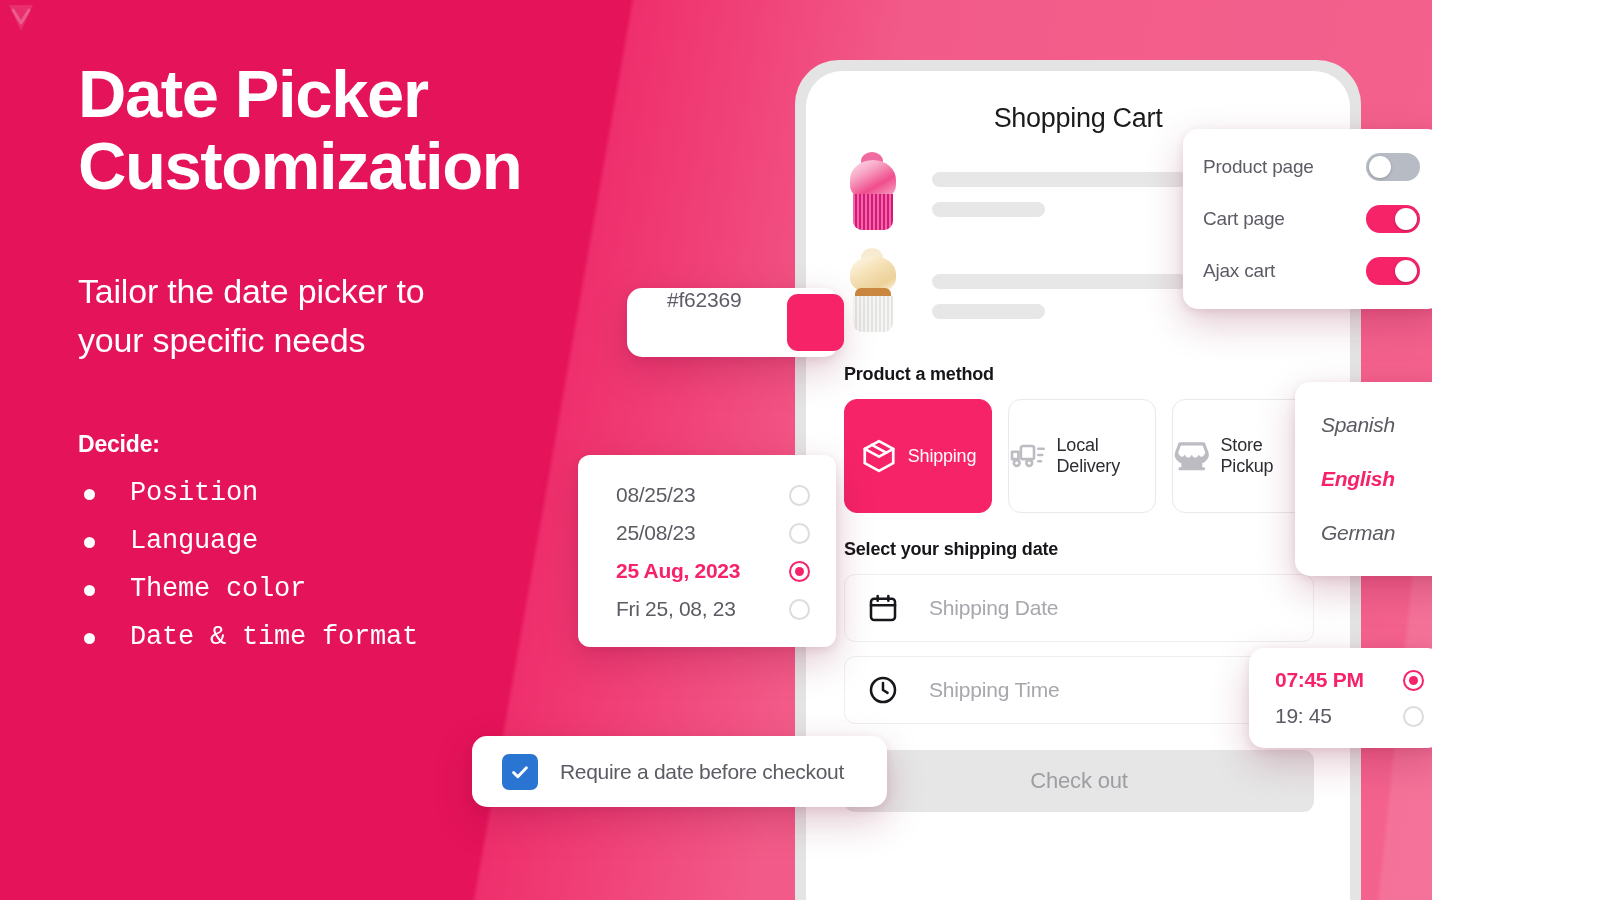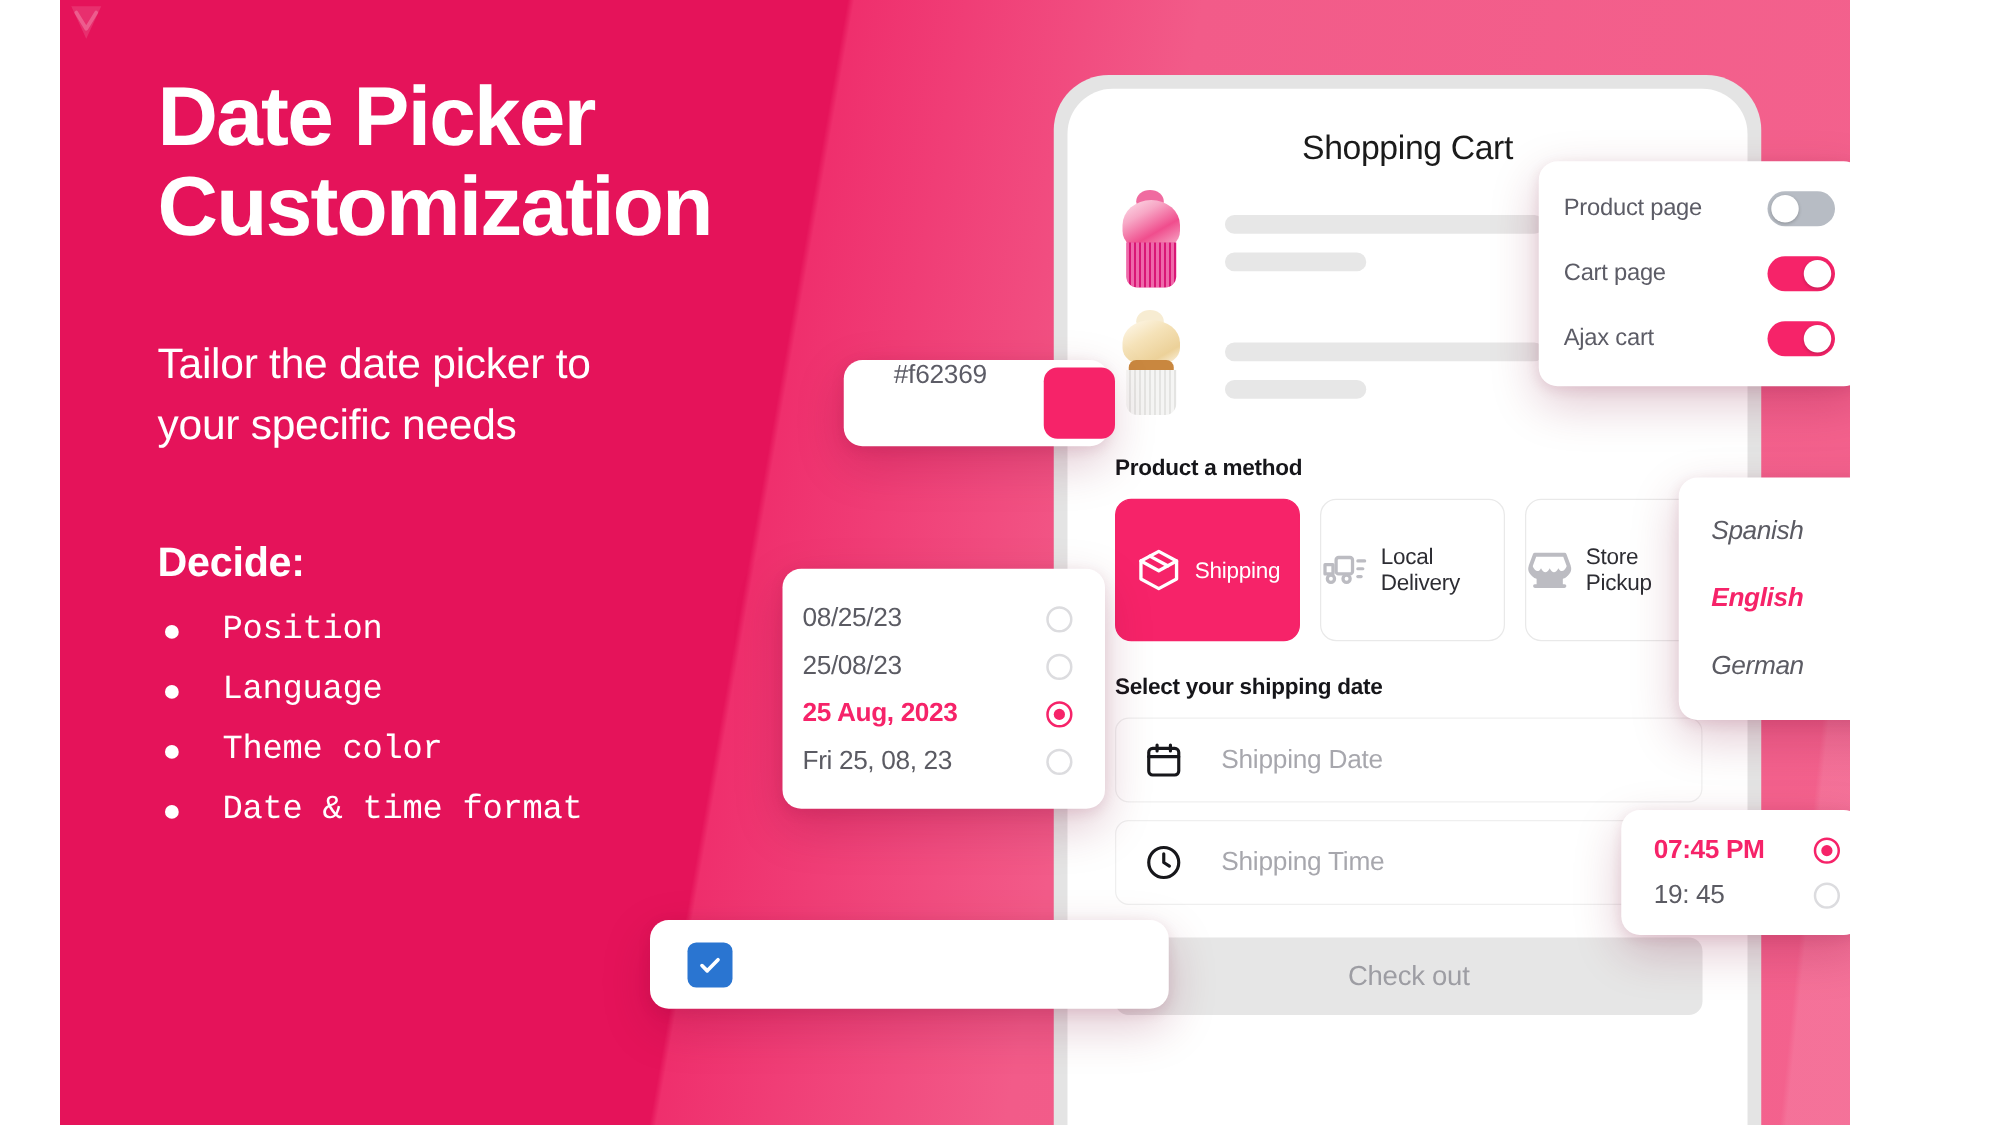--- a/index.html
+++ b/index.html
@@ -6,21 +6,20 @@
   html, body {
     width: 1600px; height: 900px;
     overflow: hidden;
     font-family: "Liberation Sans", sans-serif;
   }
   #stage {
     position: relative;
     width: 1432px; height: 900px;
     background: #b91c1c;
     overflow: hidden;
-    margin-left: 48px;
   }
 
   
   .band { position: absolute; top: -60px; height: 1020px; }
   .band-a {
     left: 0; width: 1600px;
     background: linear-gradient(100deg, #e5135a 0%, #e5135a 36%, #ef2f6d 36.3%, #f25b89 52%, #f4648f 100%);
   }
   .band-b {
     left: 0; width: 1600px;
@@ -50,21 +49,21 @@
     margin-top: 64px;
     color: #ffffff;
     font-size: 34px;
     font-weight: 400;
     line-height: 1.45;
     letter-spacing: -0.2px;
   }
   #decide-label {
     margin-top: 66px;
     color: #ffffff;
-    font-size: 33px;
+    font-size: 23px;
     font-weight: 700;
     letter-spacing: -0.2px;
   }
   #bullets { margin-top: 22px; list-style: none; font-family: Liberation Mono, monospace; }
   #bullets li {
     color: #ffffff;
     font-size: 27px;
     line-height: 1.0;
     margin-bottom: 21px;
     padding-left: 52px;
@@ -190,21 +189,21 @@
   .switch.off .knob { left: 3px; }
   .switch.on { background: #f62369; }
   .switch.on .knob { left: 29px; }
 
   
   #color-card { left: 627px; top: 288px; width: 212px; height: 69px; display: flex; align-items: flex-start; padding-left: 40px; }
   #color-hex { font-size: 21px; color: #5c5c66; letter-spacing: -0.2px; }
   #color-swatch { position: absolute; right: -5px; top: 6px; width: 57px; height: 57px; border-radius: 11px; background: #f62369; }
 
   
-  #dateformat-card { left: 578px; top: 455px; width: 258px; padding: 28px 26px 26px 16px; }
+  #dateformat-card { left: 578px; top: 455px; width: 258px; padding: 28px 26px 26px 38px; border-radius: 12px; }
   .fmt-row { display: flex; align-items: center; justify-content: space-between; margin-bottom: 14px; }
   .fmt-row:last-child { margin-bottom: 0; }
   .fmt-label { font-size: 21px; color: #5b5b63; letter-spacing: -0.3px; }
   .fmt-row.selected .fmt-label { color: #f62369; font-weight: 700; }
   .radio { width: 21px; height: 21px; border-radius: 50%; border: 2px solid #dcdcdf; flex: 0 0 21px; position: relative; }
   .radio.on { border-color: #f62369; }
   .radio.on::after { content:""; position:absolute; left:4px; top:4px; width:9px; height:9px; border-radius:50%; background:#f62369; }
 
   
   #lang-card { left: 1295px; top: 382px; width: 228px; padding: 22px 20px 22px 26px; }
@@ -460,15 +459,16 @@
       <span class="radio"></span>
     </div>
   </div>
 
   <div class="float-card" id="require-card">
     <span id="require-box">
       <svg width="22" height="22" viewBox="0 0 24 24" fill="none" stroke="#ffffff" stroke-width="3.2" stroke-linecap="round" stroke-linejoin="round">
         <path d="M5 12.5l4.6 4.6L19 7.4"></path>
       </svg>
     </span>
+    <span id="require-label">Require a date before checkout</span>
   </div>
 
 </div>
 
 </body></html>

